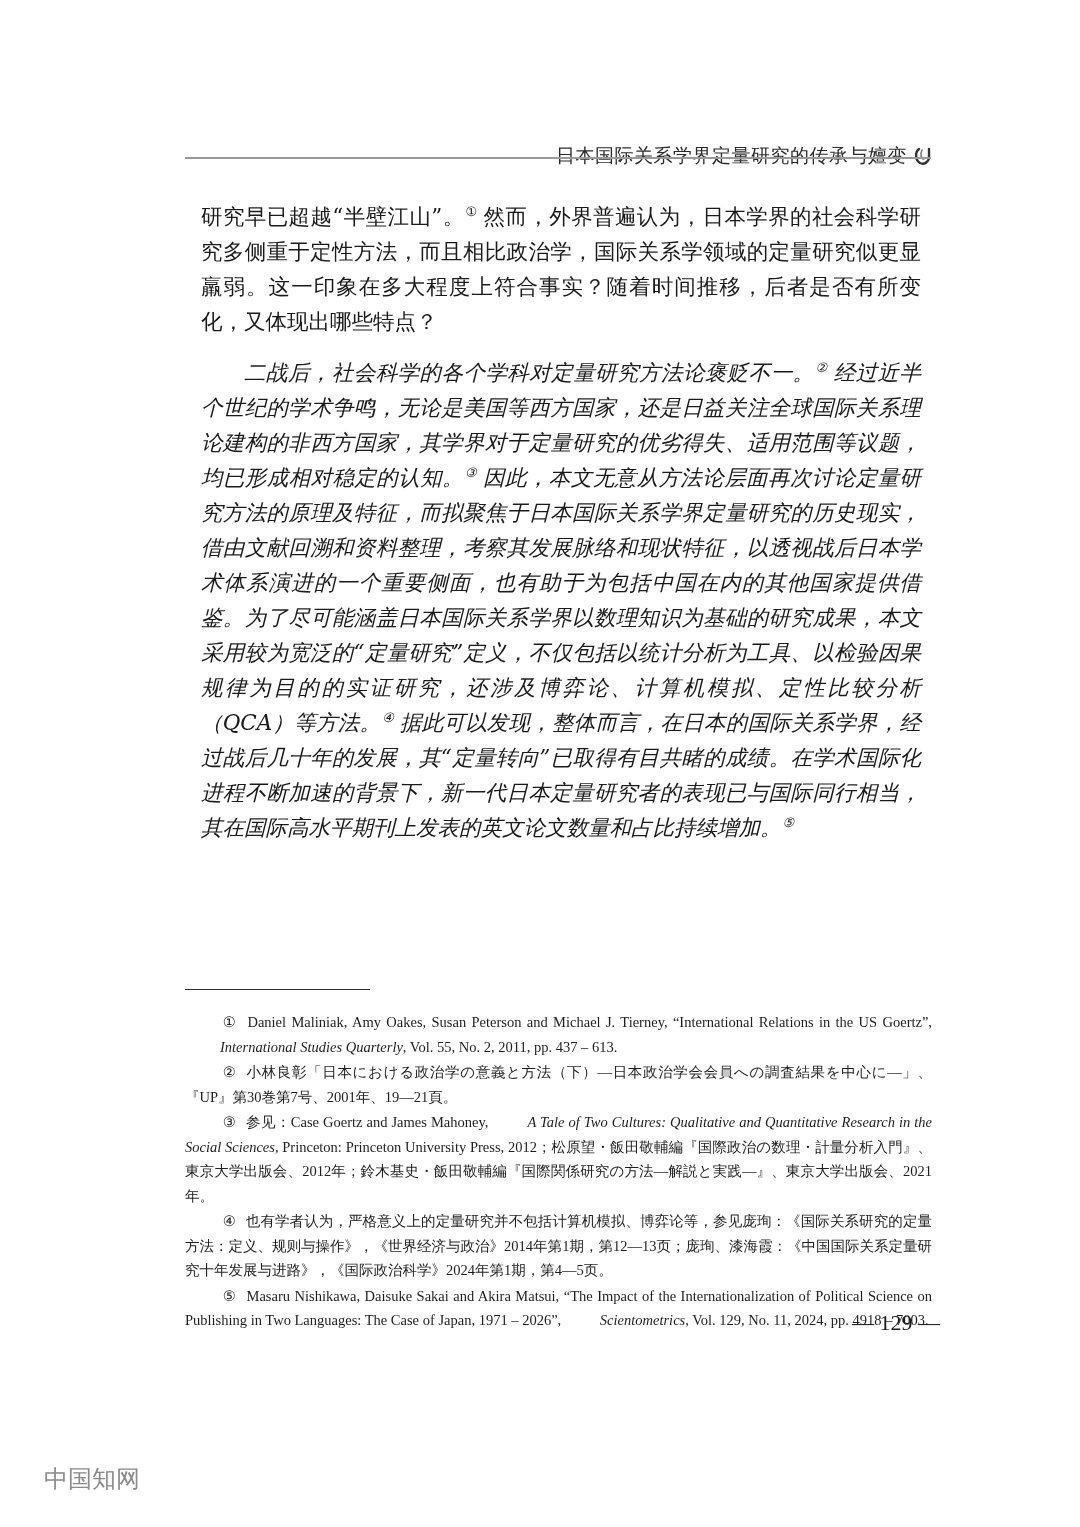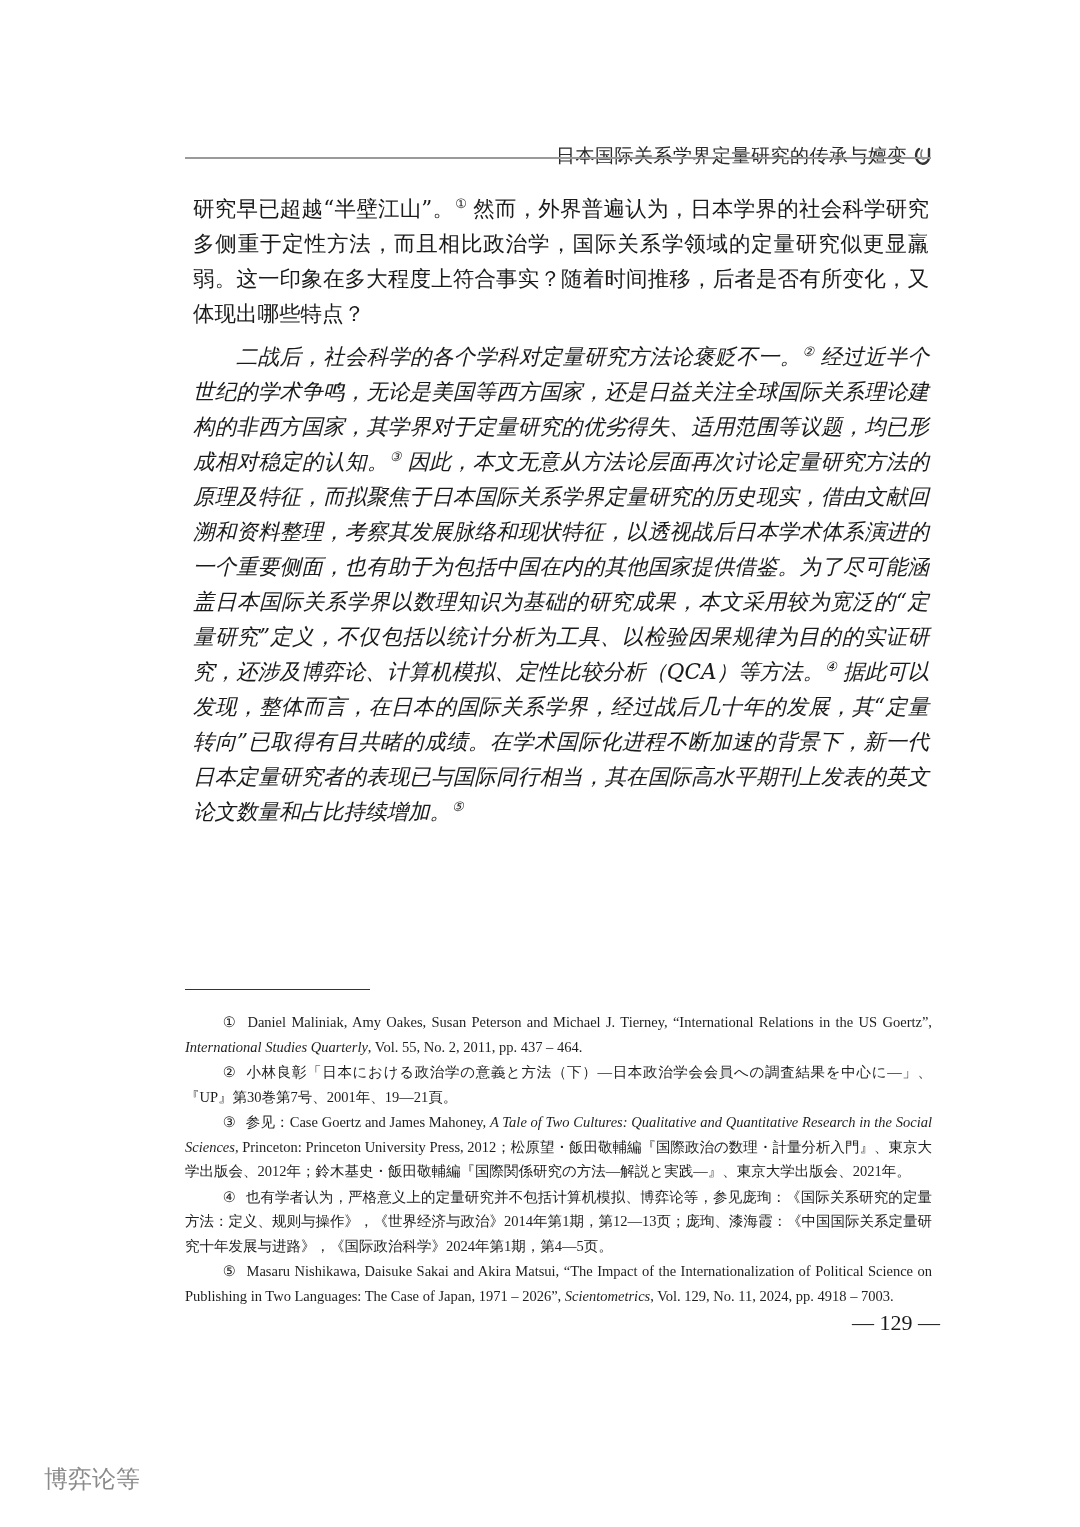--- a/index.html
+++ b/index.html
@@ -48,21 +48,21 @@
       left: 185px;
       width: 752px;
       top: 183px;
       font-size: 21.5px;
       line-height: 35px;
       text-align: justify;
       text-justify: inter-character;
       color: #1a1a1a;
     }
     .body-text p {
-      margin: 8px;
+      margin: 16px;
     }
     .body-text p.indent {
       text-indent: 2em;
       font-style: italic;
     }
     sup.fn-ref {
       font-size: 13px;
       vertical-align: super;
       line-height: 0;
       margin-left: 1px;
@@ -89,20 +89,21 @@
     }
     .footnote {
       margin: 0 0 1px 0;
       text-indent: 2.6em;
     }
     .footnote .fn-mark {
       margin-right: 10px;
     }
     .footnote i {
       font-style: italic;
+      margin-left: 35px;
     }
     .page-number {
       position: absolute;
       top: 1310px;
       left: 800px;
       width: 140px;
       text-align: right;
       font-family: "Liberation Serif", "DejaVu Serif", serif;
       font-size: 22px;
       color: #1a1a1a;
@@ -133,24 +134,24 @@
 <div class="header-rule"></div>
 
 <div class="body-text" id="body-text">
     <p class=""><span>研究早已超越“半壁江山”。</span><sup class="fn-ref">①</sup><span>然而，外界普遍认为，日本学界的社会科学研究多侧重于定性方法，而且相比政治学，国际关系学领域的定量研究似更显羸弱。这一印象在多大程度上符合事实？随着时间推移，后者是否有所变化，又体现出哪些特点？</span></p>
     <p class="indent"><span>二战后，社会科学的各个学科对定量研究方法论褒贬不一。</span><sup class="fn-ref">②</sup><span>经过近半个世纪的学术争鸣，无论是美国等西方国家，还是日益关注全球国际关系理论建构的非西方国家，其学界对于定量研究的优劣得失、适用范围等议题，均已形成相对稳定的认知。</span><sup class="fn-ref">③</sup><span>因此，本文无意从方法论层面再次讨论定量研究方法的原理及特征，而拟聚焦于日本国际关系学界定量研究的历史现实，借由文献回溯和资料整理，考察其发展脉络和现状特征，以透视战后日本学术体系演进的一个重要侧面，也有助于为包括中国在内的其他国家提供借鉴。为了尽可能涵盖日本国际关系学界以数理知识为基础的研究成果，本文采用较为宽泛的“定量研究”定义，不仅包括以统计分析为工具、以检验因果规律为目的的实证研究，还涉及博弈论、计算机模拟、定性比较分析（QCA）等方法。</span><sup class="fn-ref">④</sup><span>据此可以发现，整体而言，在日本的国际关系学界，经过战后几十年的发展，其“定量转向”已取得有目共睹的成绩。在学术国际化进程不断加速的背景下，新一代日本定量研究者的表现已与国际同行相当，其在国际高水平期刊上发表的英文论文数量和占比持续增加。</span><sup class="fn-ref">⑤</sup></p>
   </div>
 
 <div class="footnote-rule"></div>
 
 <div class="footnotes" id="footnotes">
-    <p class="footnote"><span class="fn-mark">①</span><span>Daniel Maliniak, Amy Oakes, Susan Peterson and Michael J. Tierney, “International Relations in the US Goertz”, </span><i>International Studies Quarterly</i><span>, Vol. 55, No. 2, 2011, pp. 437 – 464.</span></p>
+    <p class="footnote"><span class="fn-mark">①</span><span>Daniel Maliniak, Amy Oakes, Susan Peterson and Michael J. Tierney, “International Relations in the US Goertz”, </span><i>International Studies Quarterly</i><span>, Vol. 55, No. 2, 2011, pp. 437 – 613.</span></p>
     <p class="footnote"><span class="fn-mark">②</span><span>小林良彰「日本における政治学の意義と方法（下）—日本政治学会会員への調査結果を中心に—」、『UP』第30巻第7号、2001年、19—21頁。</span></p>
     <p class="footnote"><span class="fn-mark">③</span><span>参见：Case Goertz and James Mahoney, </span><i>A Tale of Two Cultures: Qualitative and Quantitative Research in the Social Sciences</i><span>, Princeton: Princeton University Press, 2012；松原望・飯田敬輔編『国際政治の数理・計量分析入門』、東京大学出版会、2012年；鈴木基史・飯田敬輔編『国際関係研究の方法—解説と実践—』、東京大学出版会、2021年。</span></p>
     <p class="footnote"><span class="fn-mark">④</span><span>也有学者认为，严格意义上的定量研究并不包括计算机模拟、博弈论等，参见庞珣：《国际关系研究的定量方法：定义、规则与操作》，《世界经济与政治》2014年第1期，第12—13页；庞珣、漆海霞：《中国国际关系定量研究十年发展与进路》，《国际政治科学》2024年第1期，第4—5页。</span></p>
     <p class="footnote"><span class="fn-mark">⑤</span><span>Masaru Nishikawa, Daisuke Sakai and Akira Matsui, “The Impact of the Internationalization of Political Science on Publishing in Two Languages: The Case of Japan, 1971 – 2026”, </span><i>Scientometrics</i><span>, Vol. 129, No. 11, 2024, pp. 4918 – 7003.</span></p>
   </div>
 
 <div class="page-number">— 129 —</div>
 
 <div class="watermark">
-  <span>博弈论等</span>
+  <span>中国知网</span>
 </div>
 
 </body></html>

